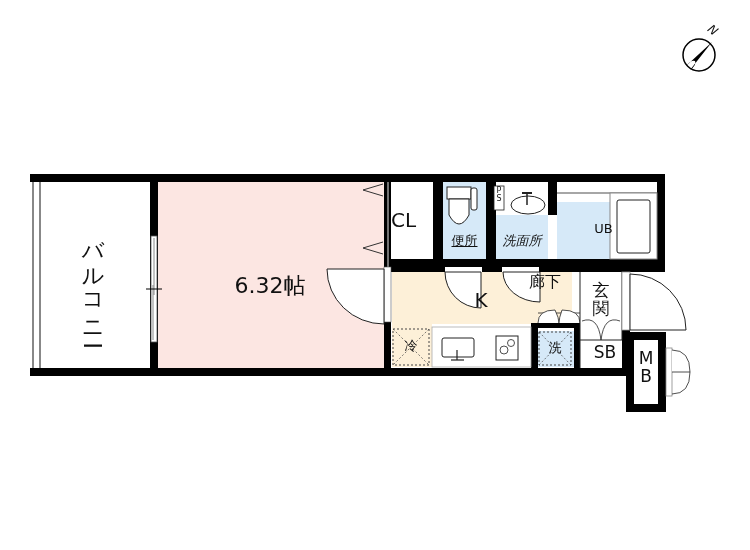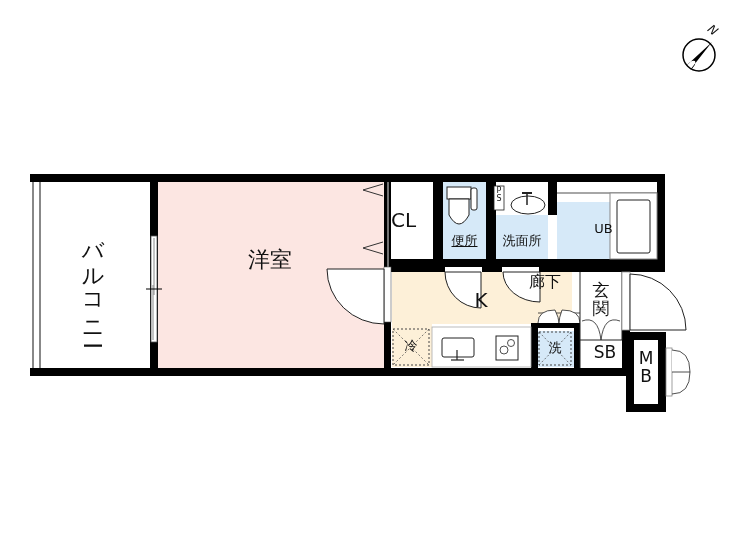--- a/index.html
+++ b/index.html
@@ -115,30 +115,30 @@
     <g>
       <circle cx="699" cy="55" r="16" fill="#fff" stroke="#000" stroke-width="1.5"></circle>
       <path d="M712,42 L686,66 Q691,60 695,61 Z M712,42 L695,61 Q697,65 690,70 Z" fill="#000"></path>
     </g>
   </svg>
 
   <div class="lbl" style="left:708px;top:24px;font-size:12px;font-style:italic;transform:rotate(40deg);">N</div>
 
   <div class="lbl vert" style="left:82px;top:226px;font-size:22px;">バルコニー</div>
 
-  <div class="lbl" style="left:230px;top:248px;width:80px;font-size:22px;">洋室</div>
+  <div class="lbl" style="left:220px;top:274px;width:100px;font-size:22px;">6.32帖</div>
 
   <div class="lbl" style="left:391px;top:210px;width:21px;font-size:20px;">CL</div>
 
   <div class="lbl" style="left:443px;top:234px;width:43px;font-size:13px;text-decoration:underline;">便所</div>
 
   <div class="lbl" style="left:494px;top:187px;width:10px;font-size:8px;">P
 S</div>
 
-  <div class="lbl" style="left:494px;top:234px;width:56px;font-size:13px;">洗面所</div>
+  <div class="lbl" style="left:494px;top:234px;width:56px;font-size:13px;font-style:italic;">洗面所</div>
 
   <div class="lbl" style="left:557px;top:222px;width:53px;font-size:13px;margin-left:20px;">UB</div>
 
   <div class="lbl" style="left:466px;top:290px;width:30px;font-size:20px;">K</div>
 
   <div class="lbl" style="left:520px;top:274px;width:50px;font-size:16px;">廊下</div>
 
   <div class="lbl" style="left:580px;top:282px;width:42px;font-size:17px;">玄
 関</div>
 

